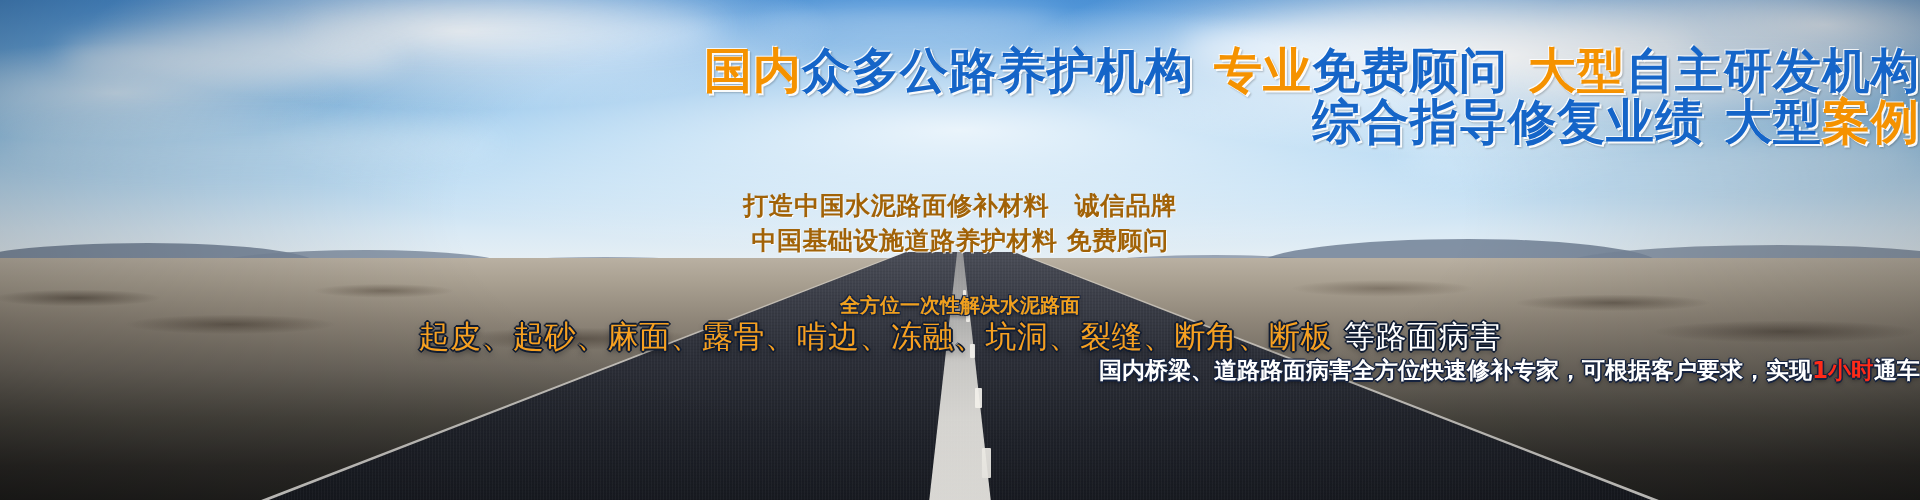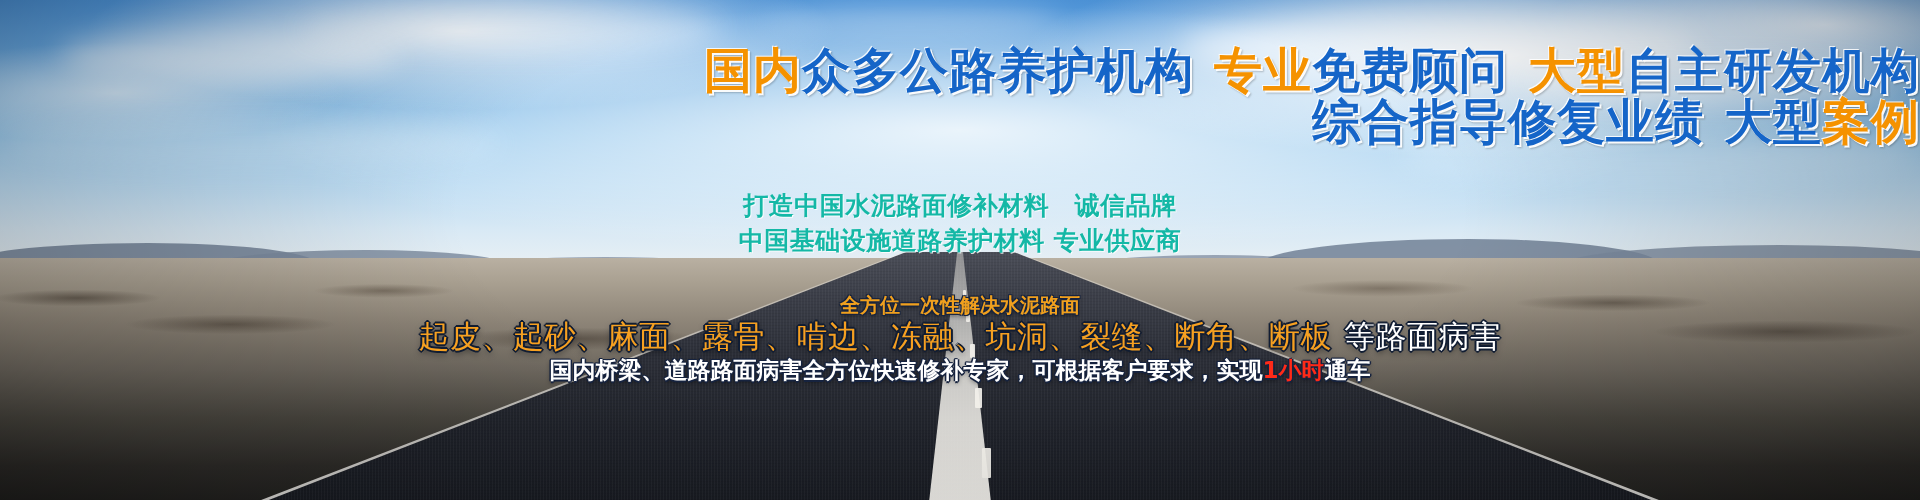--- a/index.html
+++ b/index.html
@@ -146,21 +146,21 @@
     color:#f59200;
     text-shadow:
       2px 2px 0 rgba(255,255,255,.95),
       3px 3px 2px rgba(0,0,0,.22),
       -1px -1px 0 rgba(255,255,255,.85);
   }
 
   .subline{
     position:absolute; left:0; width:1920px; text-align:center;
     font-weight:bold; white-space:nowrap;
-    color:#14b8a6;
+    color:#a16207;
     font-size:25px; line-height:30px;
     letter-spacing:.5px;
     text-shadow:1px 1px 0 rgba(255,255,255,.8);
   }
   .sub1{ top:191px; }
   .sub2{ top:226px; }
 
   .bottom-block{
     position:absolute; left:0; width:1920px; text-align:center;
   }
@@ -183,20 +183,21 @@
     color:#ffffff;
     text-shadow:2px 0 0 #111d33, -2px 0 0 #111d33, 0 2px 0 #111d33, 0 -2px 0 #111d33,
                 1px 1px 0 #111d33, -1px -1px 0 #111d33, 1px -1px 0 #111d33, -1px 1px 0 #111d33,
                 0 3px 6px rgba(0,0,0,.65);
   }
   .bl3{
     top:355px; font-size:23px; font-weight:bold; white-space:nowrap;
     color:#ffffff;
     text-shadow:1.5px 0 0 #16233f, -1.5px 0 0 #16233f, 0 1.5px 0 #16233f, 0 -1.5px 0 #16233f,
                 1px 1px 0 #16233f, -1px -1px 0 #16233f, 0 2px 5px rgba(0,0,0,.6);
+    text-align:right;
   }
   .bl3 .red{
     color:#ff2a18;
     text-shadow:1.5px 0 0 #16233f, -1.5px 0 0 #16233f, 0 1.5px 0 #16233f, 0 -1.5px 0 #16233f,
                 1px 1px 0 #16233f, 0 2px 5px rgba(0,0,0,.6);
   }
   .gap{ display:inline-block; width:20px; }
   .gap-sm{ display:inline-block; width:12px; }
 </style>
 </head>
@@ -243,21 +244,21 @@
 
     <div class="headline hl1">
       <span class="orange">国内</span><span class="blue">众多公路养护机构</span><span class="gap"></span><span class="orange">专业</span><span class="blue">免费顾问</span><span class="gap"></span><span class="orange">大型</span><span class="blue">自主研发机构</span>
     </div>
 
     <div class="headline hl2">
       <span class="blue">综合指导修复业绩</span><span class="gap"></span><span class="blue">大型</span><span class="orange">案例</span>
     </div>
 
     <div class="subline sub1">打造中国水泥路面修补材料　诚信品牌</div>
-    <div class="subline sub2">中国基础设施道路养护材料 专业供应商</div>
+    <div class="subline sub2">中国基础设施道路养护材料 免费顾问</div>
 
     <div class="bottom-block bl1">全方位一次性解决水泥路面</div>
 
     <div class="bottom-block bl2">
       <span class="o">起皮、起砂、麻面、露骨、啃边、冻融、坑洞、裂缝、断角、断板</span><span class="gap-sm"></span><span class="b">等路面病害</span>
     </div>
 
     <div class="bottom-block bl3">
       <span>国内桥梁、道路路面病害全方位快速修补专家，可根据客户要求，实现</span><span class="red">1小时</span><span>通车</span>
     </div>

